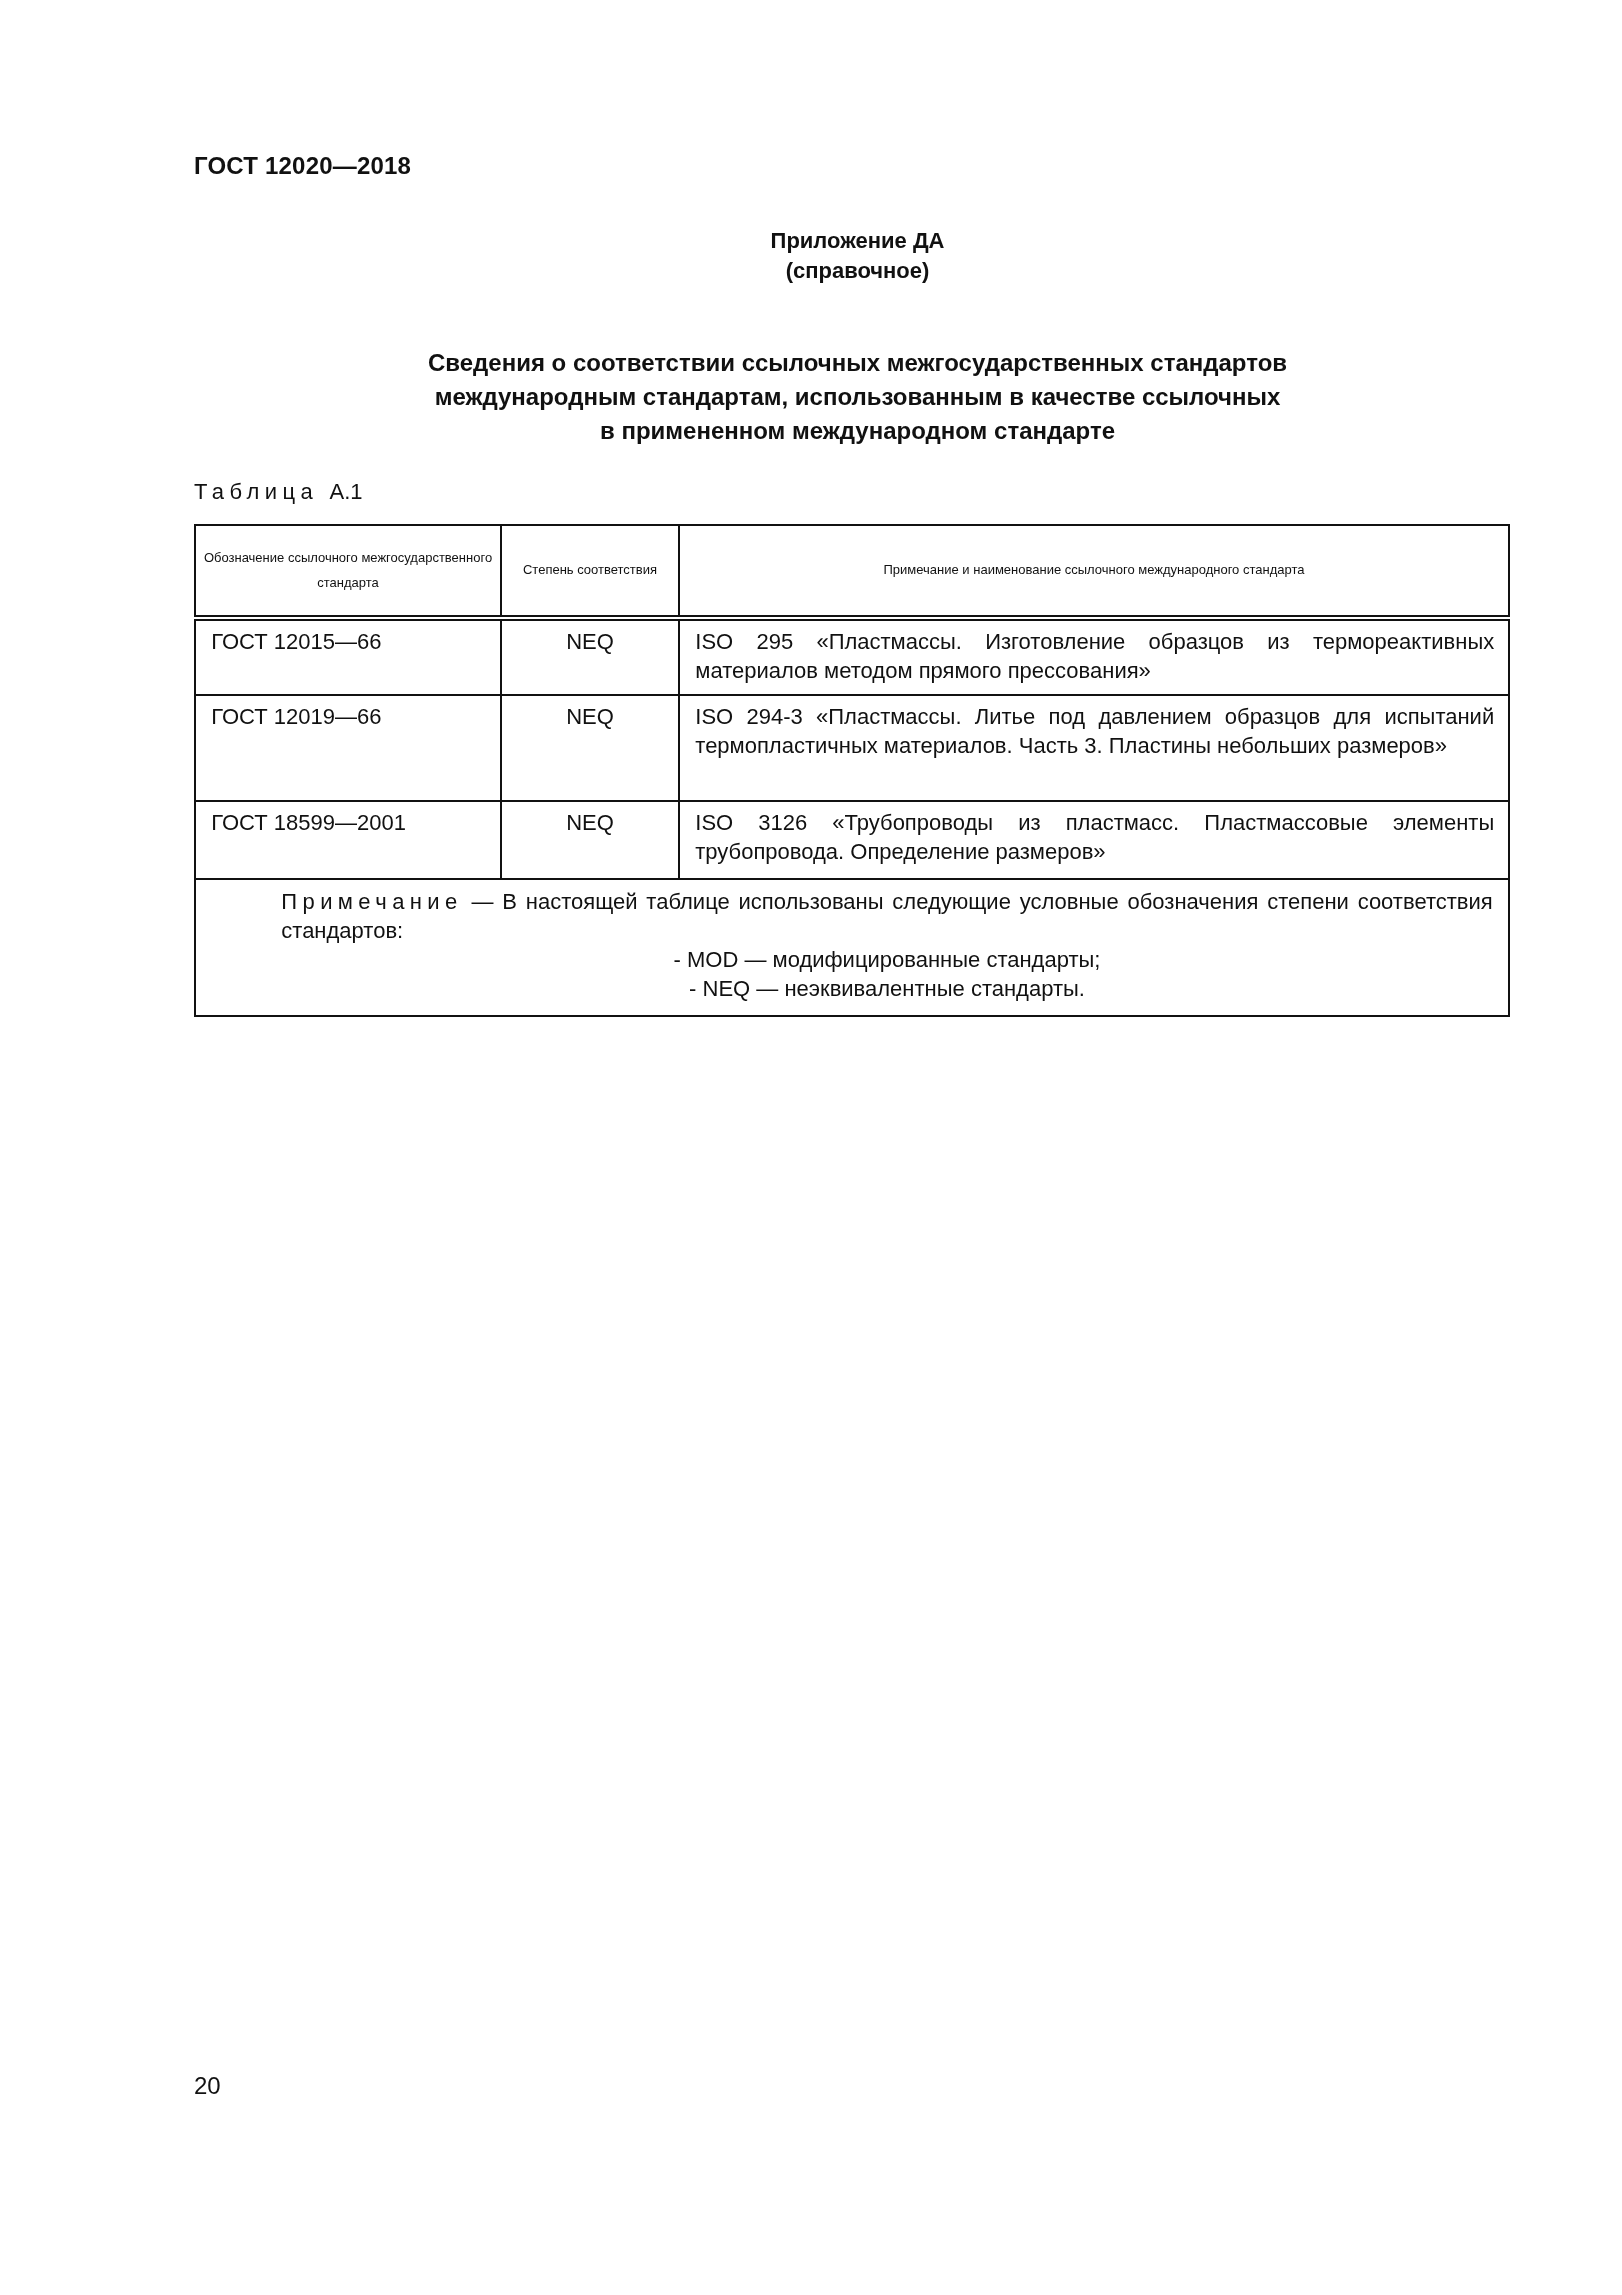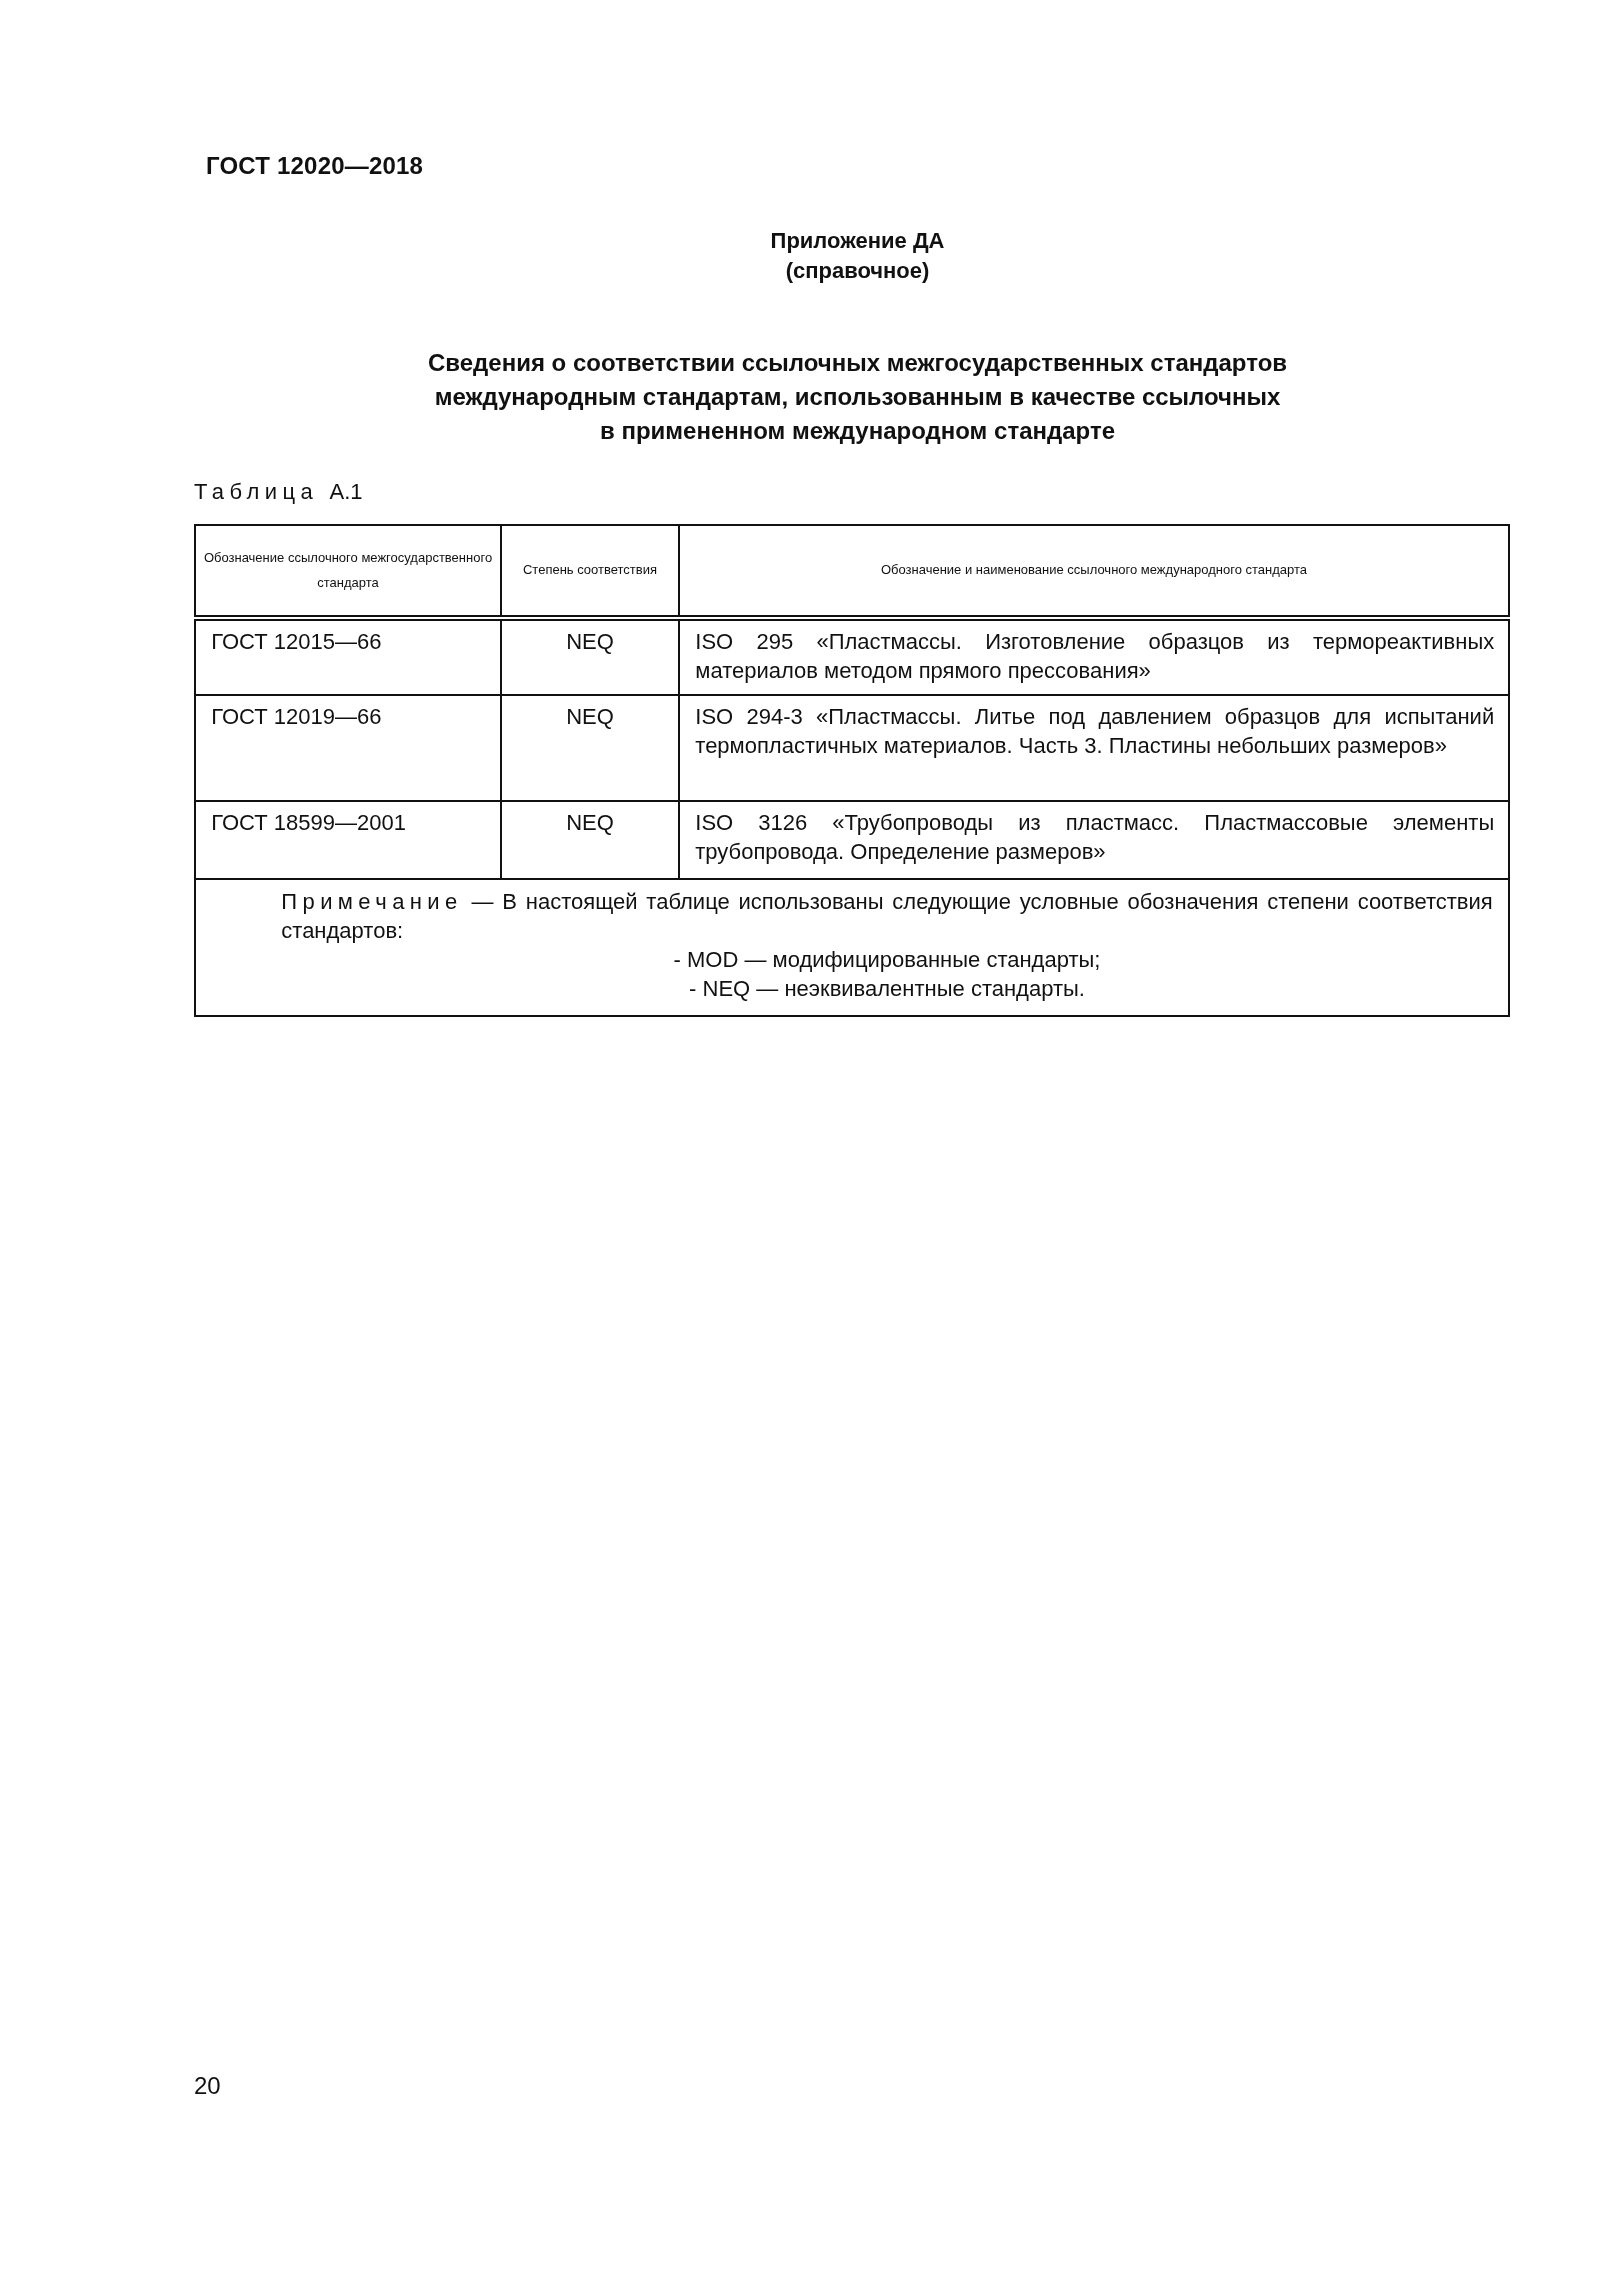--- a/index.html
+++ b/index.html
@@ -1,21 +1,21 @@
 <!DOCTYPE html>
 <html style="font-size:12.2px"><head>
 <meta charset="utf-8">
 <style>
   html, body { margin: 0; padding: 0; background: #ffffff; }
   body {
     width: 1623px; height: 2295px; position: relative; overflow: hidden;
     font-family: "Liberation Sans", "DejaVu Sans", sans-serif; color: #111111;
   }
   .abs { position: absolute; }
-  .doc-code { left: 206px; top: 152px; font-size: 24px; font-weight: bold; letter-spacing: 0.2px; }
+  .doc-code { left: 194px; top: 152px; font-size: 24px; font-weight: bold; letter-spacing: 0.2px; }
   .annex { left: 0; width: 1623px; text-align: center; font-weight: bold; font-size: 22px; }
   .annex-title { top: 228px; left: 46px; width: 1623px; }
   .annex-kind { top: 258px; left: 46px; width: 1623px; }
   .main-title { top: 346px; left: 46px; width: 1623px; text-align: center; font-weight: bold; font-size: 24px; line-height: 34px; }
   .table-label { left: 194px; top: 479px; font-size: 22px; letter-spacing: 5.4px; }
   .table-label .num { letter-spacing: 0; }
 
   table.ref {
     position: absolute; left: 194px; top: 524px; width: 1314px;
     border-collapse: collapse; table-layout: fixed; font-size: 22px;
@@ -63,21 +63,21 @@
 <table class="ref">
   <colgroup>
     <col style="width:306px">
     <col style="width:178px">
     <col style="width:830px">
   </colgroup>
   <thead>
     <tr>
       <th>Обозначение ссылочного межгосударственного стандарта</th>
       <th>Степень соответствия</th>
-      <th style="padding:0 176px;">Обозначение и наименование ссылочного международного стандарта</th>
+      <th style="padding:0 176px;">Примечание и наименование ссылочного международного стандарта</th>
     </tr>
   </thead>
   <tbody>
     <tr class="r1">
       <td class="col-gost"><span>ГОСТ 12015—66</span></td>
       <td class="col-degree">NEQ</td>
       <td class="col-iso">ISO 295 «Пластмассы. Изготовление образцов из термореактивных материалов методом прямого прессования»</td>
     </tr>
     <tr class="r2">
       <td class="col-gost"><span>ГОСТ 12019—66</span></td>

